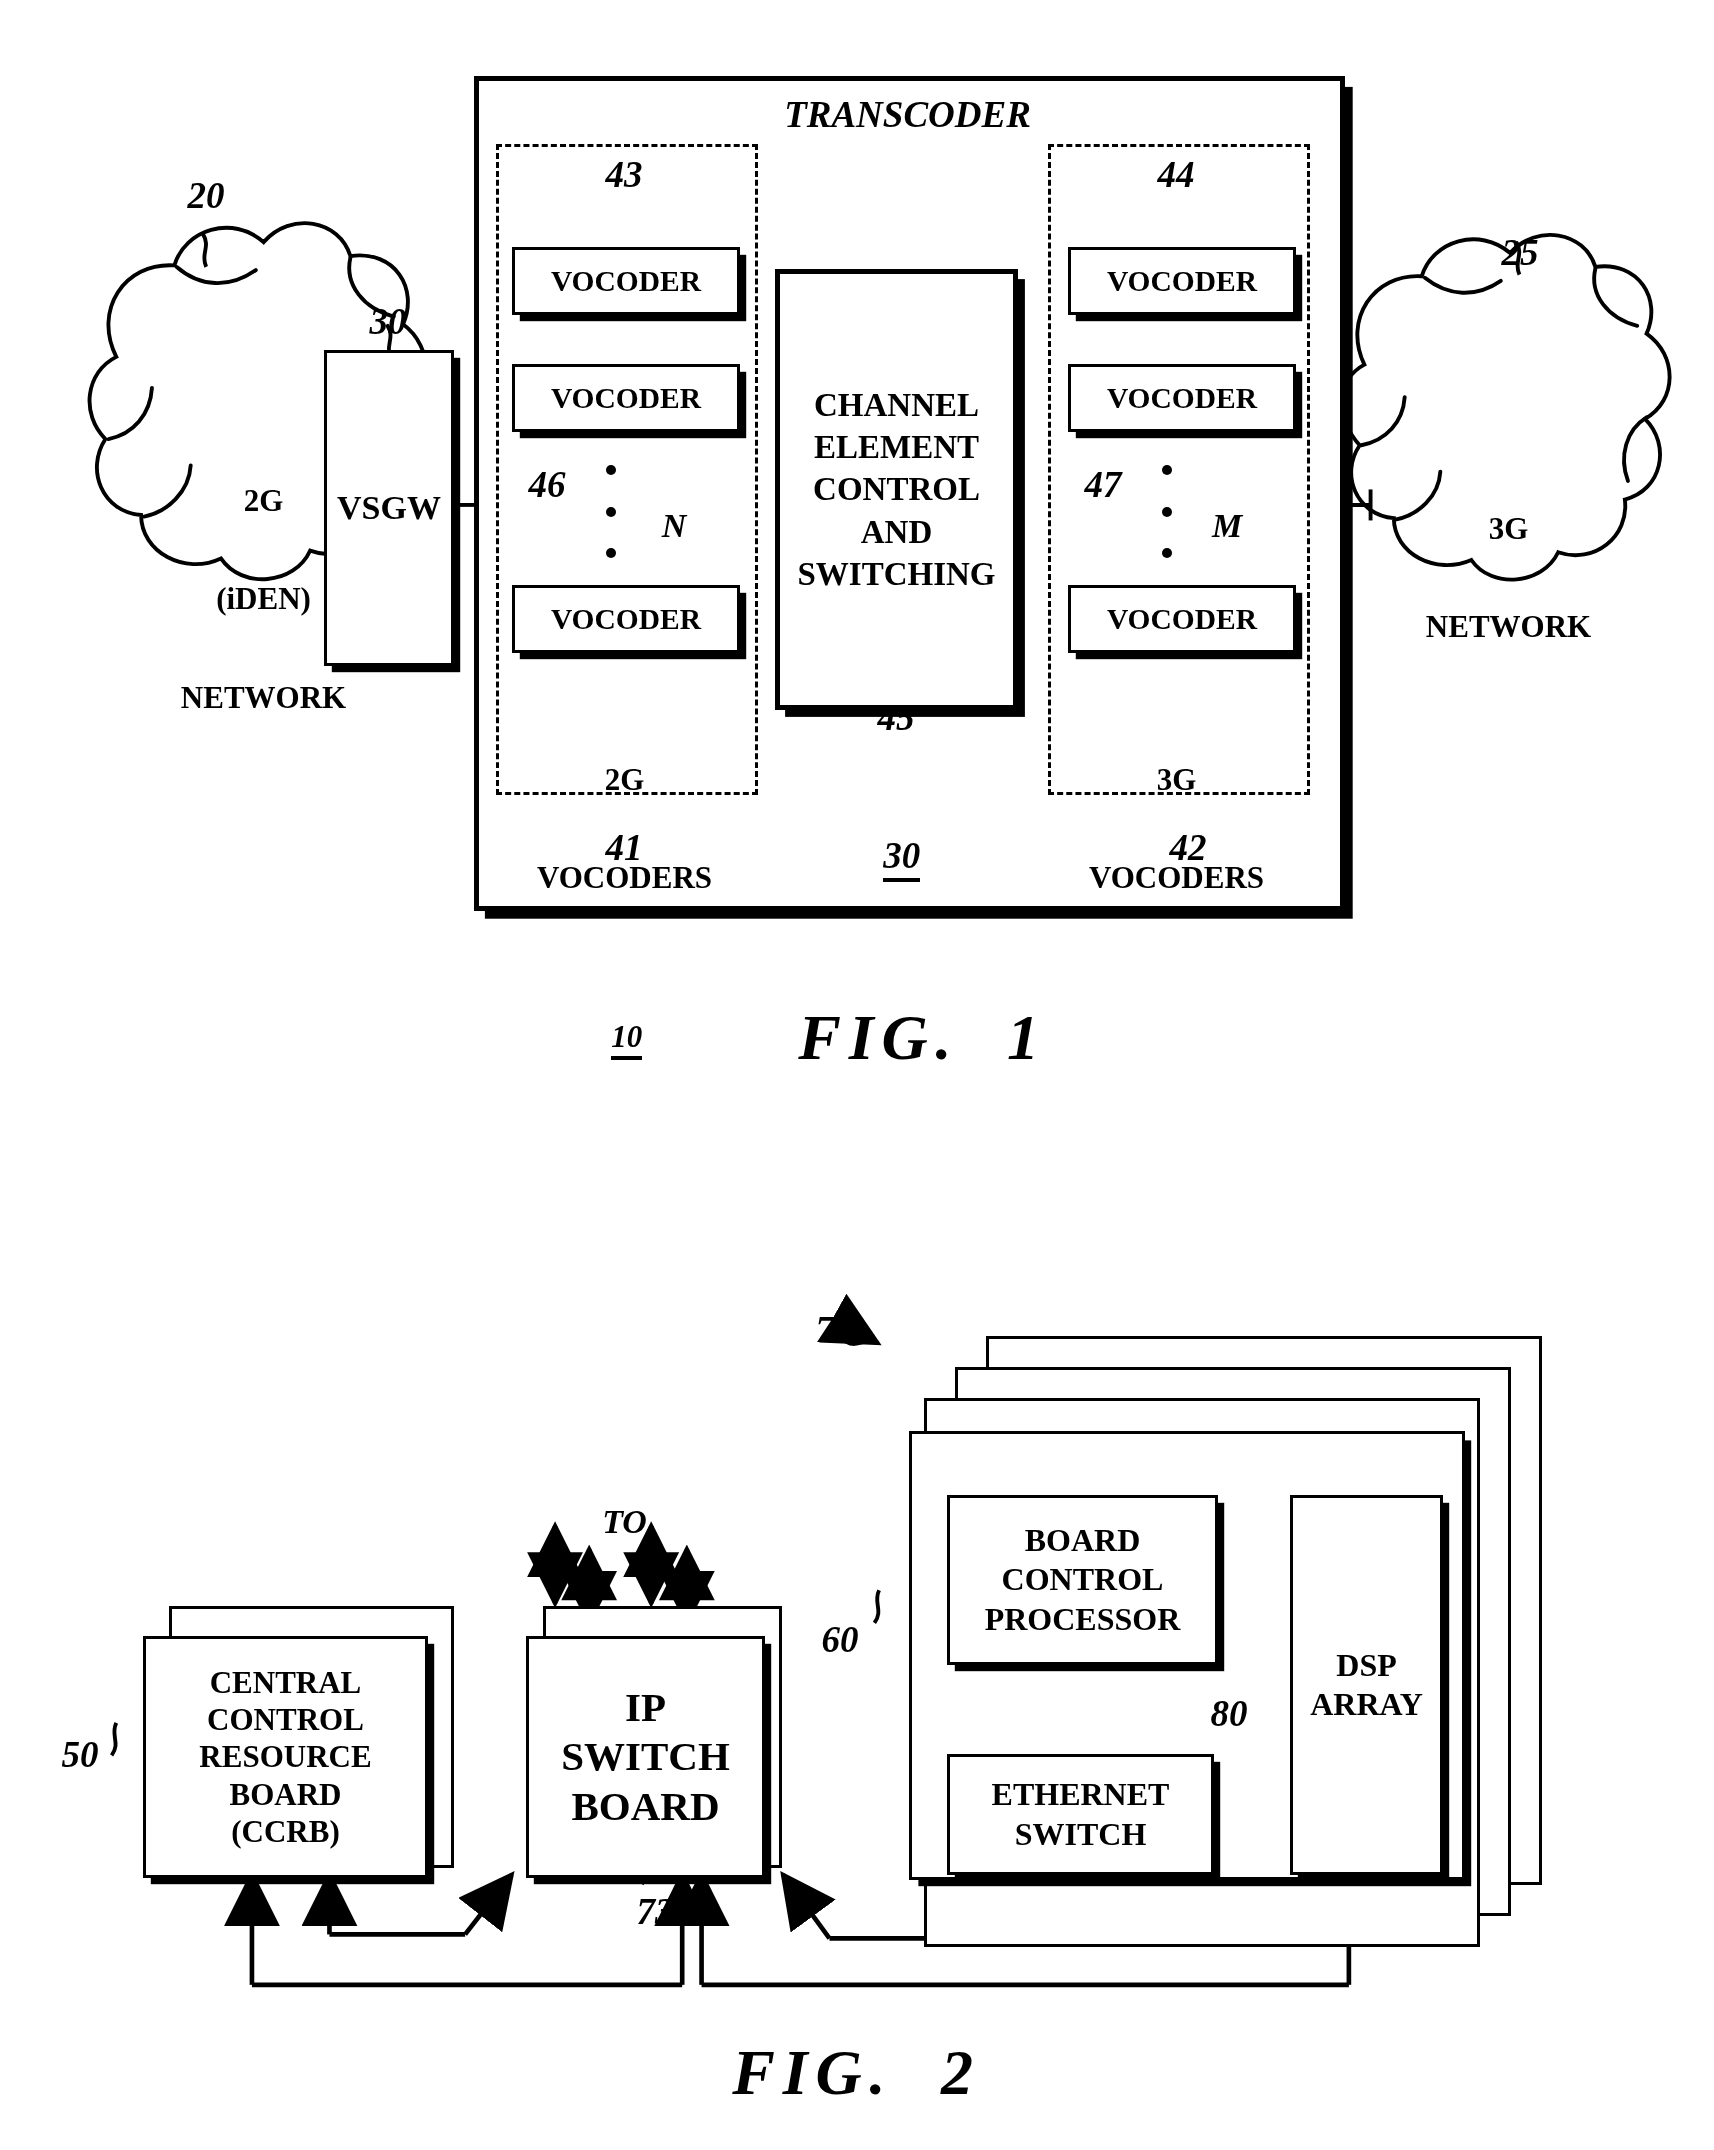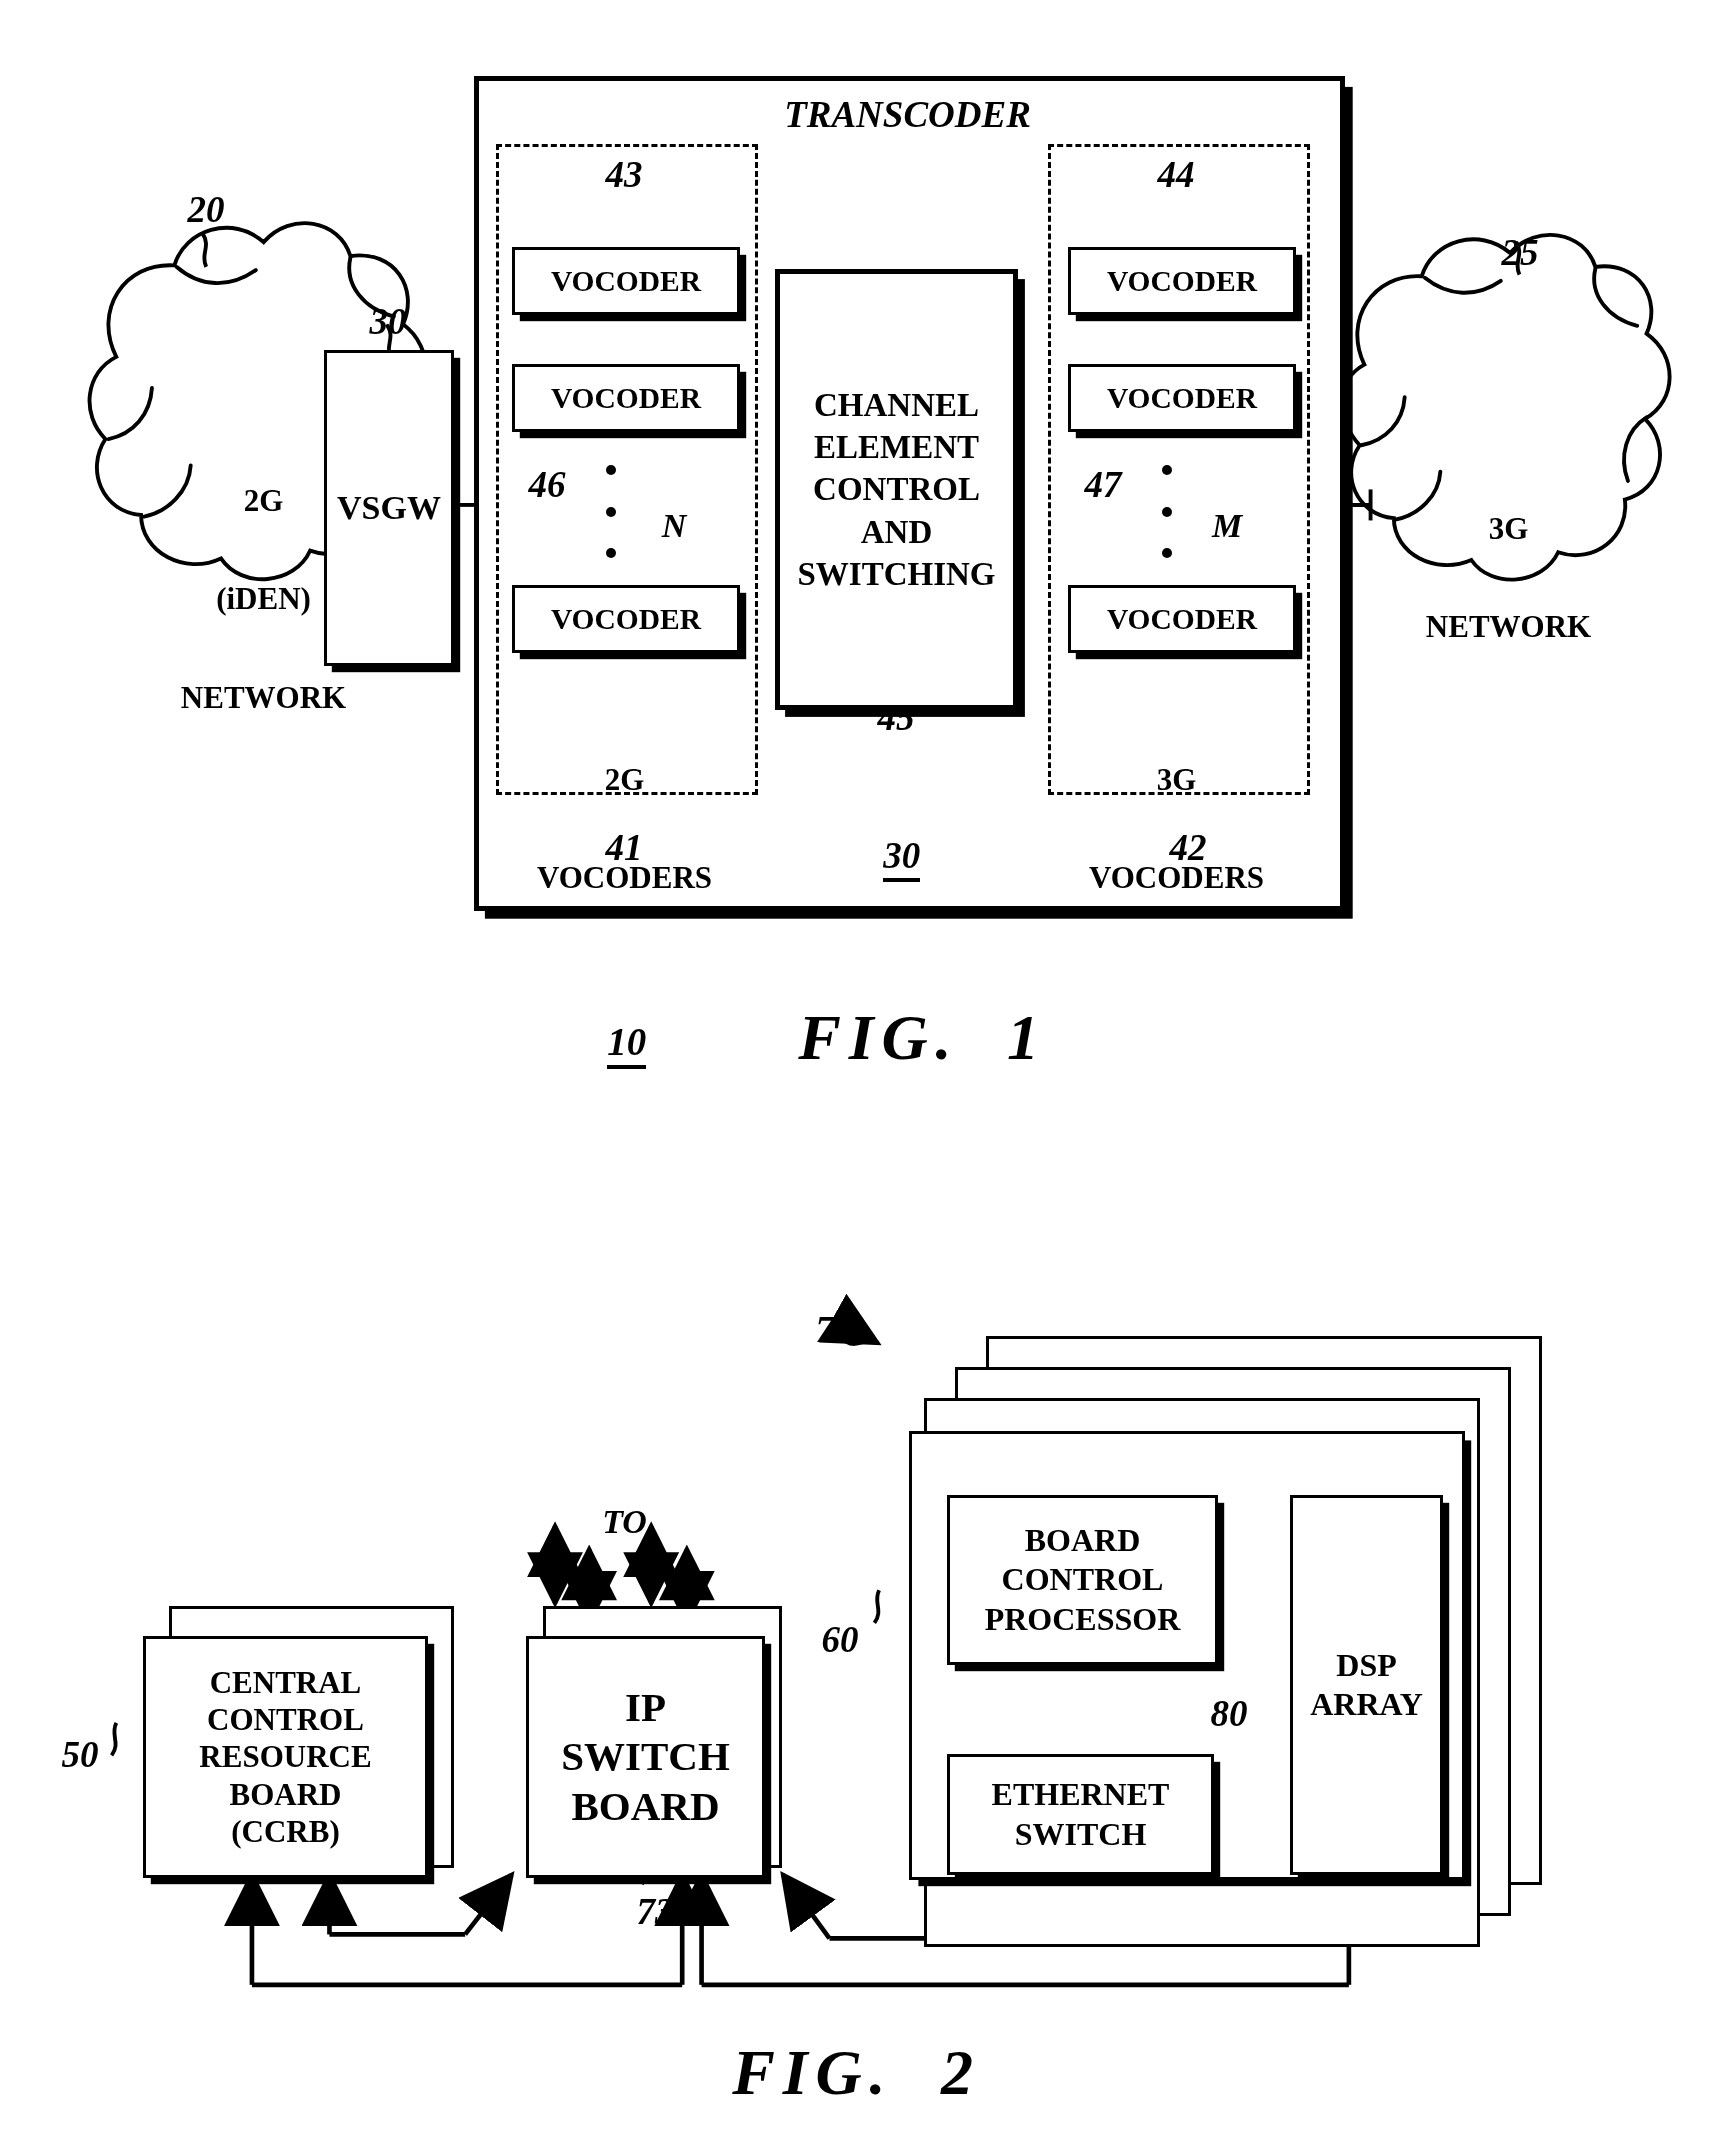--- a/index.html
+++ b/index.html
@@ -207,21 +207,21 @@
       <path d="M1070,2500 L1385,2500"></path>
       <path d="M1385,2500 L1385,2418" marker-end="url(#arrHead)"></path>
     </g>
   </svg>
 
   <div class="tx serif" style="left:116px;top:419px;width:295px;font-size:31px;">
     <div>2G</div>
     <div>(iDEN)</div>
     <div>NETWORK</div>
   </div>
-  <div class="tx ital" style="left:167px;top:190px;width:78px;font-size:37px;text-align:center;">20</div>
+  <div class="tx ital" style="left:167px;top:176px;width:78px;font-size:37px;text-align:center;">20</div>
 
   <div class="box" style="left:324px;top:350px;width:124px;height:310px;">
     <span class="lbl" style="font-size:34px;">VSGW</span>
   </div>
   <div class="tx ital" style="left:349px;top:302px;width:78px;font-size:37px;">30</div>
 
   <div class="transcoder" style="left:474px;top:76px;width:861px;height:825px;"></div>
   <div class="tx ital" style="left:698px;top:95px;width:419px;font-size:37px;">TRANSCODER</div>
 
   <div class="dashed" style="left:496px;top:144px;width:256px;height:645px;"></div>
@@ -293,21 +293,21 @@
     <span class="fignum uline" style="font-size:37px;">30</span>
   </div>
 
   <div class="tx serif" style="left:1365px;top:447px;width:287px;font-size:31px;">
     <div>3G</div>
     <div>NETWORK</div>
   </div>
   <div class="tx ital" style="left:1481px;top:233px;width:78px;font-size:37px;">25</div>
 
   <div class="tx" style="left:578px;top:1008px;width:85px;">
-    <span class="fignum uline" style="font-size:39px;">10</span>
+    <span class="fignum uline" style="font-size:31px;">10</span>
   </div>
   <div class="tx figcap" style="left:682px;top:1004px;width:481px;font-size:64px;">FIG.  1</div>
 
   <div class="sheet" style="left:986px;top:1336px;width:550px;height:543px;"></div>
   <div class="sheet" style="left:955px;top:1367px;width:550px;height:543px;"></div>
   <div class="sheet" style="left:924px;top:1398px;width:550px;height:543px;"></div>
   <div class="sheet-sh" style="left:909px;top:1431px;width:550px;height:443px;"></div>
 
 
   <div class="box" style="left:947px;top:1495px;width:265px;height:164px;">

